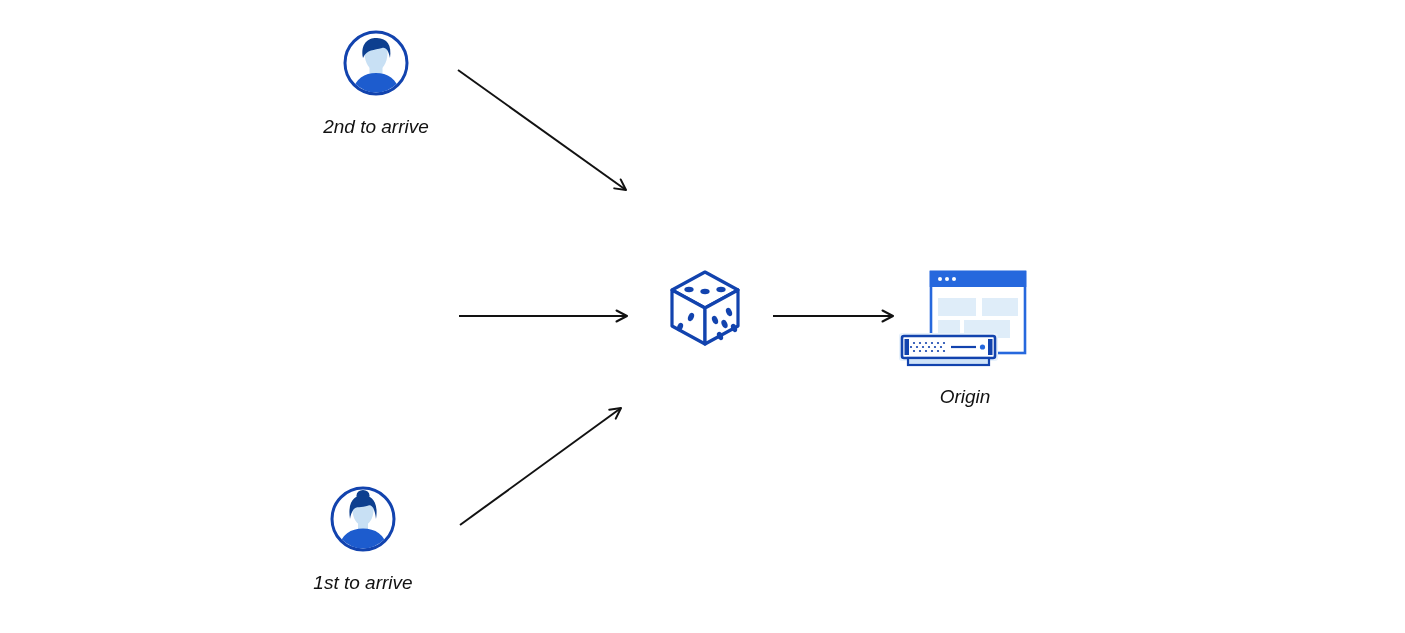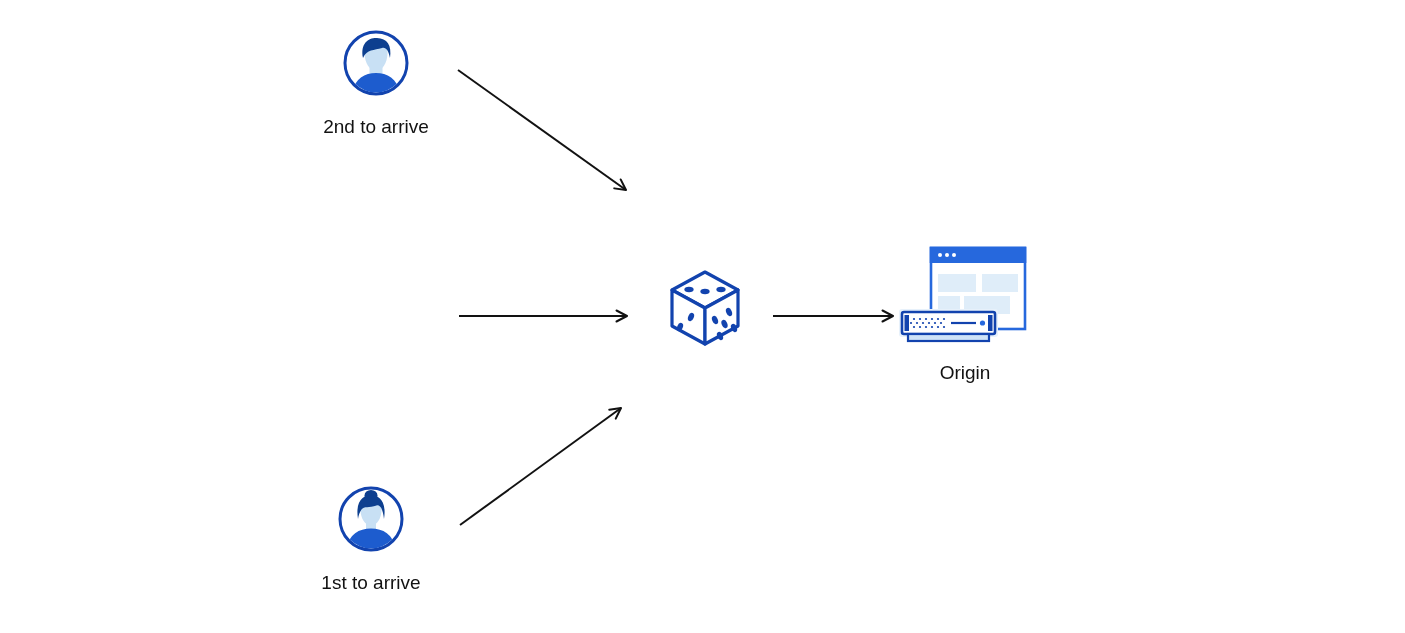--- a/index.html
+++ b/index.html
@@ -6,20 +6,21 @@
     --bg:#ffffff; --ink:#121212; --arrow:#121212;
     --blue-deep:#1243ae; --blue-bright:#2668dd; --blue-shirt:#1d5cce;
     --blue-hair:#0d3f8f; --blue-face:#c8e0f4; --blue-fill-light:#dfedf9;
     --blue-pale:#cfe3f8; --blue-echo:#e7f1fb;
   }
   html,body{margin:0;padding:0;background:var(--bg);}
   .canvas{
     position:relative; width:1405px; height:633px; background:var(--bg);
     font-family:"Liberation Sans","DejaVu Sans",sans-serif; color:var(--ink);
     overflow:hidden;
+    font-style:italic;
   }
   .node{position:absolute; display:flex; flex-direction:column; align-items:center;}
   .node-label{font-size:19px; line-height:21px; color:var(--ink); margin-top:20px; text-align:center; white-space:nowrap;}
   .origin-label{margin-top:13px;}
   .overlay{position:absolute; left:0; top:0; pointer-events:none;}.f-white{fill:#ffffff}
   .f-deep{fill:var(--blue-deep)}.f-bright{fill:var(--blue-bright)}
   .f-face{fill:var(--blue-face)}.f-hair{fill:var(--blue-hair)}.f-shirt{fill:var(--blue-shirt)}
   .f-light{fill:var(--blue-fill-light)}.f-pale{fill:var(--blue-pale)}.f-echo{fill:var(--blue-echo)}
   .st-deep{stroke:var(--blue-deep)}.st-bright{stroke:var(--blue-bright)}
   .arrow-line{stroke:var(--arrow); stroke-width:2; fill:none;}
@@ -56,21 +57,21 @@
                  C44,33 39.5,40.5 33,40.5 C26.5,40.5 22,33 21.5,24 Z"></path>
         <path class="f-hair" d="M20,28 C17,13 26,7.5 34,8 C44,8.5 49,15 47,28
                  C45.5,20.5 43,17 39,18 C31,20.5 24,19 20,28 Z"></path>
         <path class="f-shirt" d="M33,43 C21,43 11,49 8,66 L58,66 C55,49 45,43 33,43 Z"></path>
       </g>
     </svg>
     <div class="node-label">2nd to arrive</div>
   </div>
 
 
-  <div class="node" style="left:301px; top:486px; width:140px;">
+  <div class="node" style="left:293px; top:486px; width:140px;">
     <svg width="66" height="66" viewBox="0 0 66 66">
       <defs>
           <clipPath id="clipC">
             <circle cx="33" cy="33" r="29.5"></circle>
           </clipPath>
         </defs>
       <circle cx="33" cy="33" r="31" class="f-white st-deep" stroke-width="3"></circle>
       <g clip-path="url(#clipC)">
         <ellipse class="f-hair" cx="33" cy="9.5" rx="6.5" ry="5.5"></ellipse>
         <rect class="f-face" x="28" y="30" width="10" height="15" rx="3"></rect>
@@ -99,21 +100,21 @@
         <ellipse cx="15" cy="59" rx="2.8" ry="4.4" transform="rotate(22 15 59)"></ellipse>
         <ellipse cx="50" cy="52" rx="2.8" ry="4.4" transform="rotate(-22 50 52)"></ellipse>
         <ellipse cx="64" cy="44" rx="2.8" ry="4.4" transform="rotate(-22 64 44)"></ellipse>
         <ellipse cx="59.5" cy="56" rx="2.8" ry="4.4" transform="rotate(-22 59.5 56)"></ellipse>
         <ellipse cx="55" cy="68" rx="2.8" ry="4.4" transform="rotate(-22 55 68)"></ellipse>
         <ellipse cx="69" cy="60" rx="2.8" ry="4.4" transform="rotate(-22 69 60)"></ellipse>
       </g>
     </svg>
   </div>
 
-  <div class="node" style="left:898px; top:244px; width:134px;">
+  <div class="node" style="left:898px; top:268px; width:134px;">
     <svg width="134" height="105" viewBox="0 0 134 105">
 
       <g>
         <rect class="f-white st-bright" x="33" y="4" width="94" height="81" stroke-width="2.6"></rect>
         <rect class="f-bright" x="31.7" y="2.7" width="96.6" height="16.3"></rect>
         <circle class="f-white" cx="42" cy="11" r="2"></circle>
         <circle class="f-white" cx="49" cy="11" r="2"></circle>
         <circle class="f-white" cx="56" cy="11" r="2"></circle>
         <rect class="f-light" x="40" y="30" width="38" height="18"></rect>
         <rect class="f-light" x="84" y="30" width="36" height="18"></rect>

